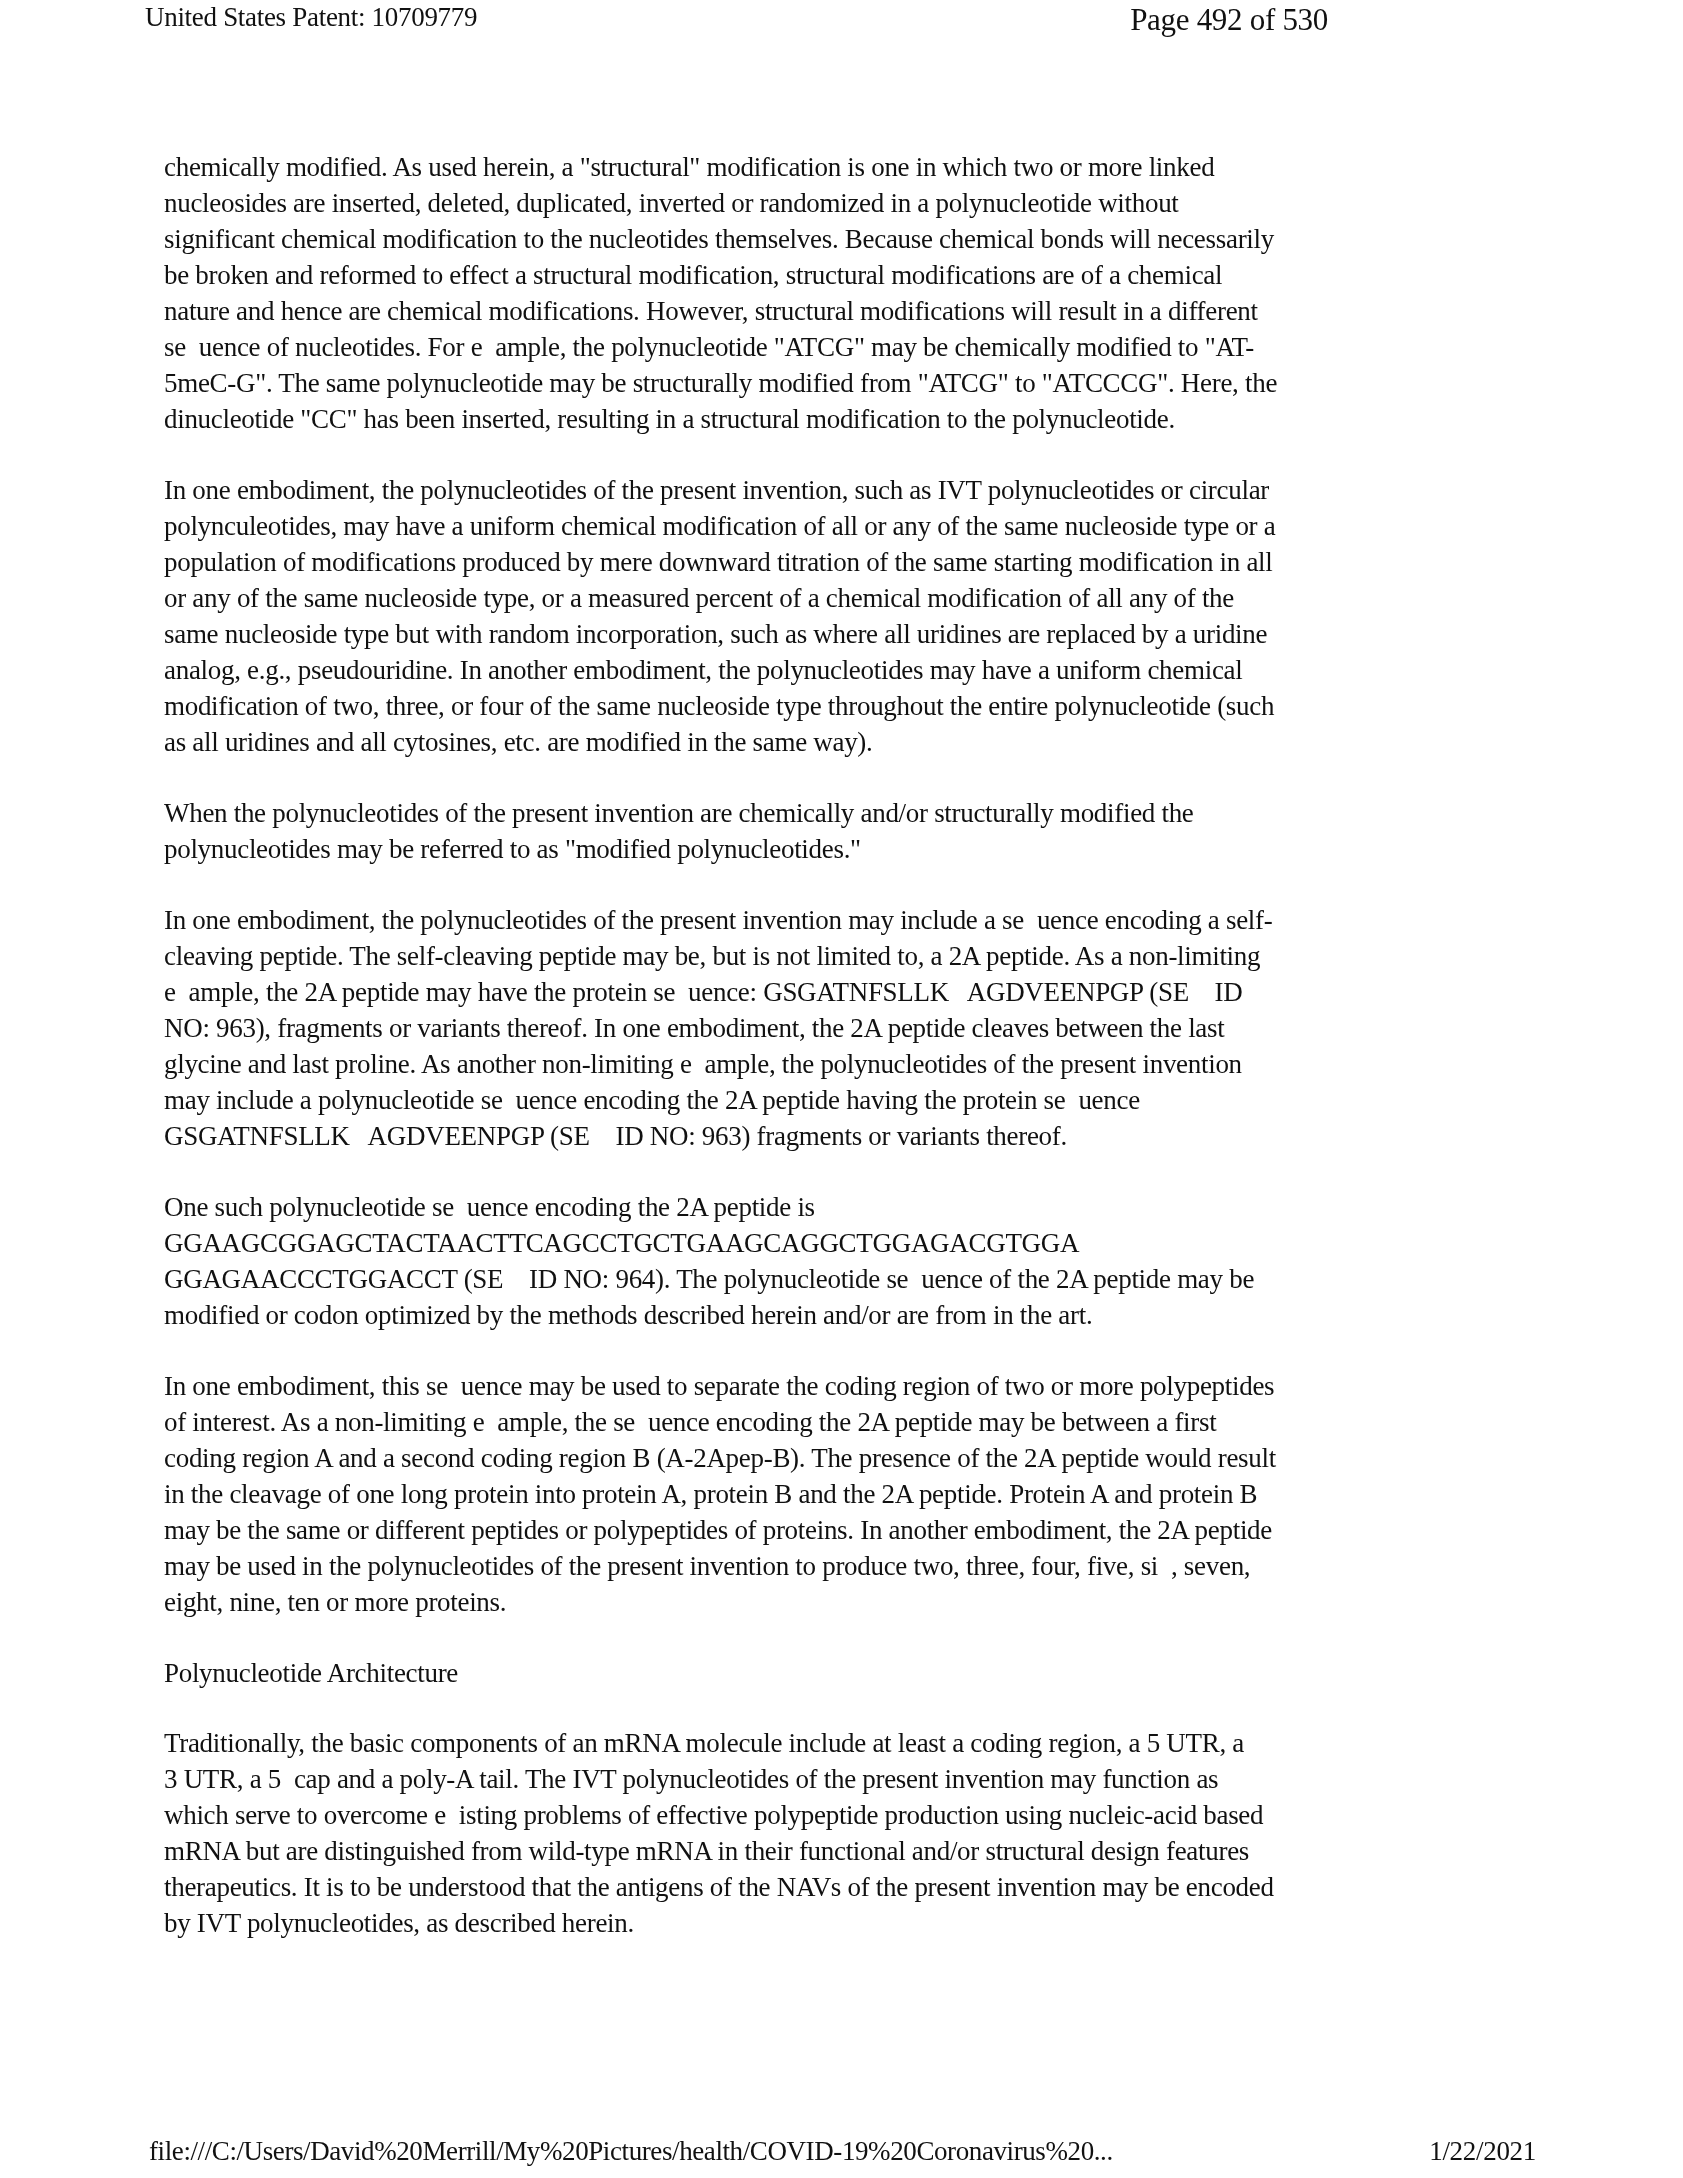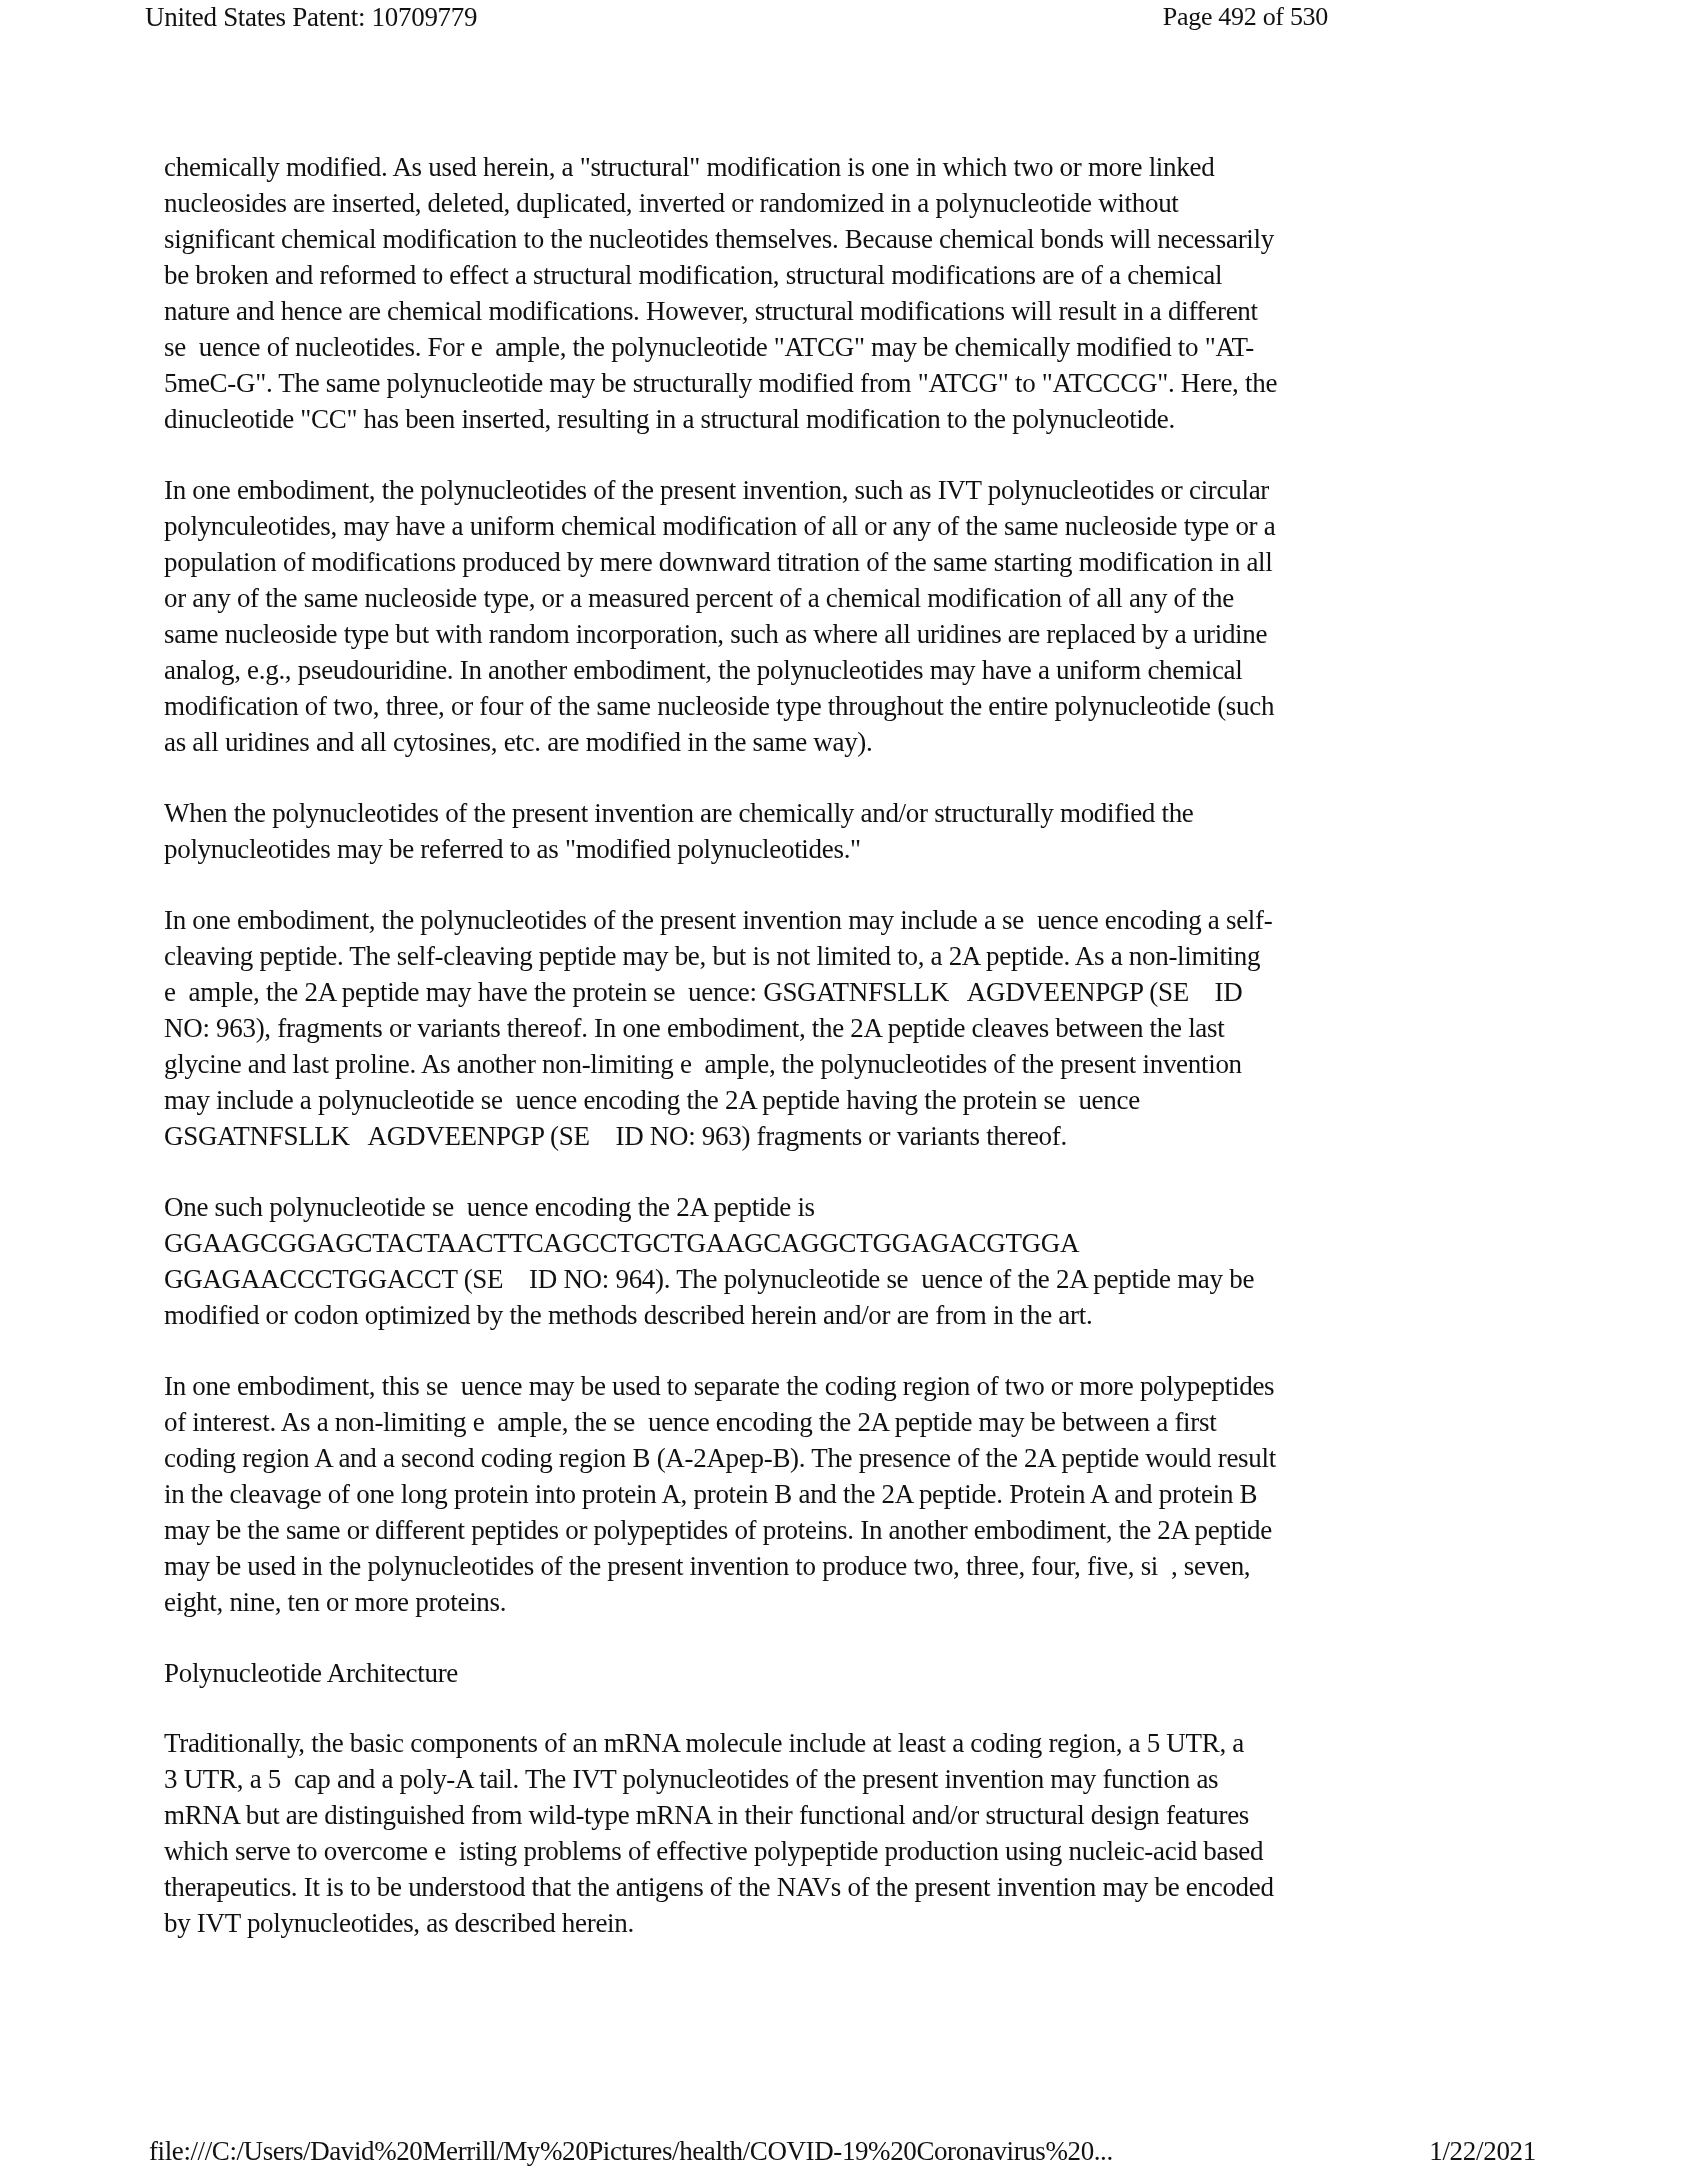--- a/index.html
+++ b/index.html
@@ -26,21 +26,21 @@
       position: absolute;
       left: 145px;
       top: 0;
       font-size: 27px;
       letter-spacing: -0.3px;
     }
     .header-right {
       position: absolute;
       right: 147px;
       top: 0;
-      font-size: 26px;
+      font-size: 31px;
       letter-spacing: -0.3px;
     }
     .content {
       position: absolute;
       left: 164px;
       top: 149px;
       width: 1366px;
     }
     .para {
       margin: 0 0 35px 0;
@@ -136,22 +136,22 @@
         <span class="line">may be used in the polynucleotides of the present invention to produce two, three, four, five, si  , seven,</span>
         <span class="line">eight, nine, ten or more proteins.</span>
       </div>
     </div>
   <div class="heading">
     <span class="line">Polynucleotide Architecture</span>
   </div>
   <div class="para" id="final-paragraph">
       <span class="line">Traditionally, the basic components of an mRNA molecule include at least a coding region, a 5 UTR, a</span>
       <span class="line">3 UTR, a 5  cap and a poly-A tail. The IVT polynucleotides of the present invention may function as</span>
+      <span class="line">which serve to overcome e  isting problems of effective polypeptide production using nucleic-acid based</span>
       <span class="line">mRNA but are distinguished from wild-type mRNA in their functional and/or structural design features</span>
-      <span class="line">which serve to overcome e  isting problems of effective polypeptide production using nucleic-acid based</span>
       <span class="line">therapeutics. It is to be understood that the antigens of the NAVs of the present invention may be encoded</span>
       <span class="line">by IVT polynucleotides, as described herein.</span>
     </div>
 </div>
 
 <div class="page-footer">
   <span class="footer-left">file:///C:/Users/David%20Merrill/My%20Pictures/health/COVID-19%20Coronavirus%20...</span>
   <span class="footer-right">1/22/2021</span>
 </div>
 

